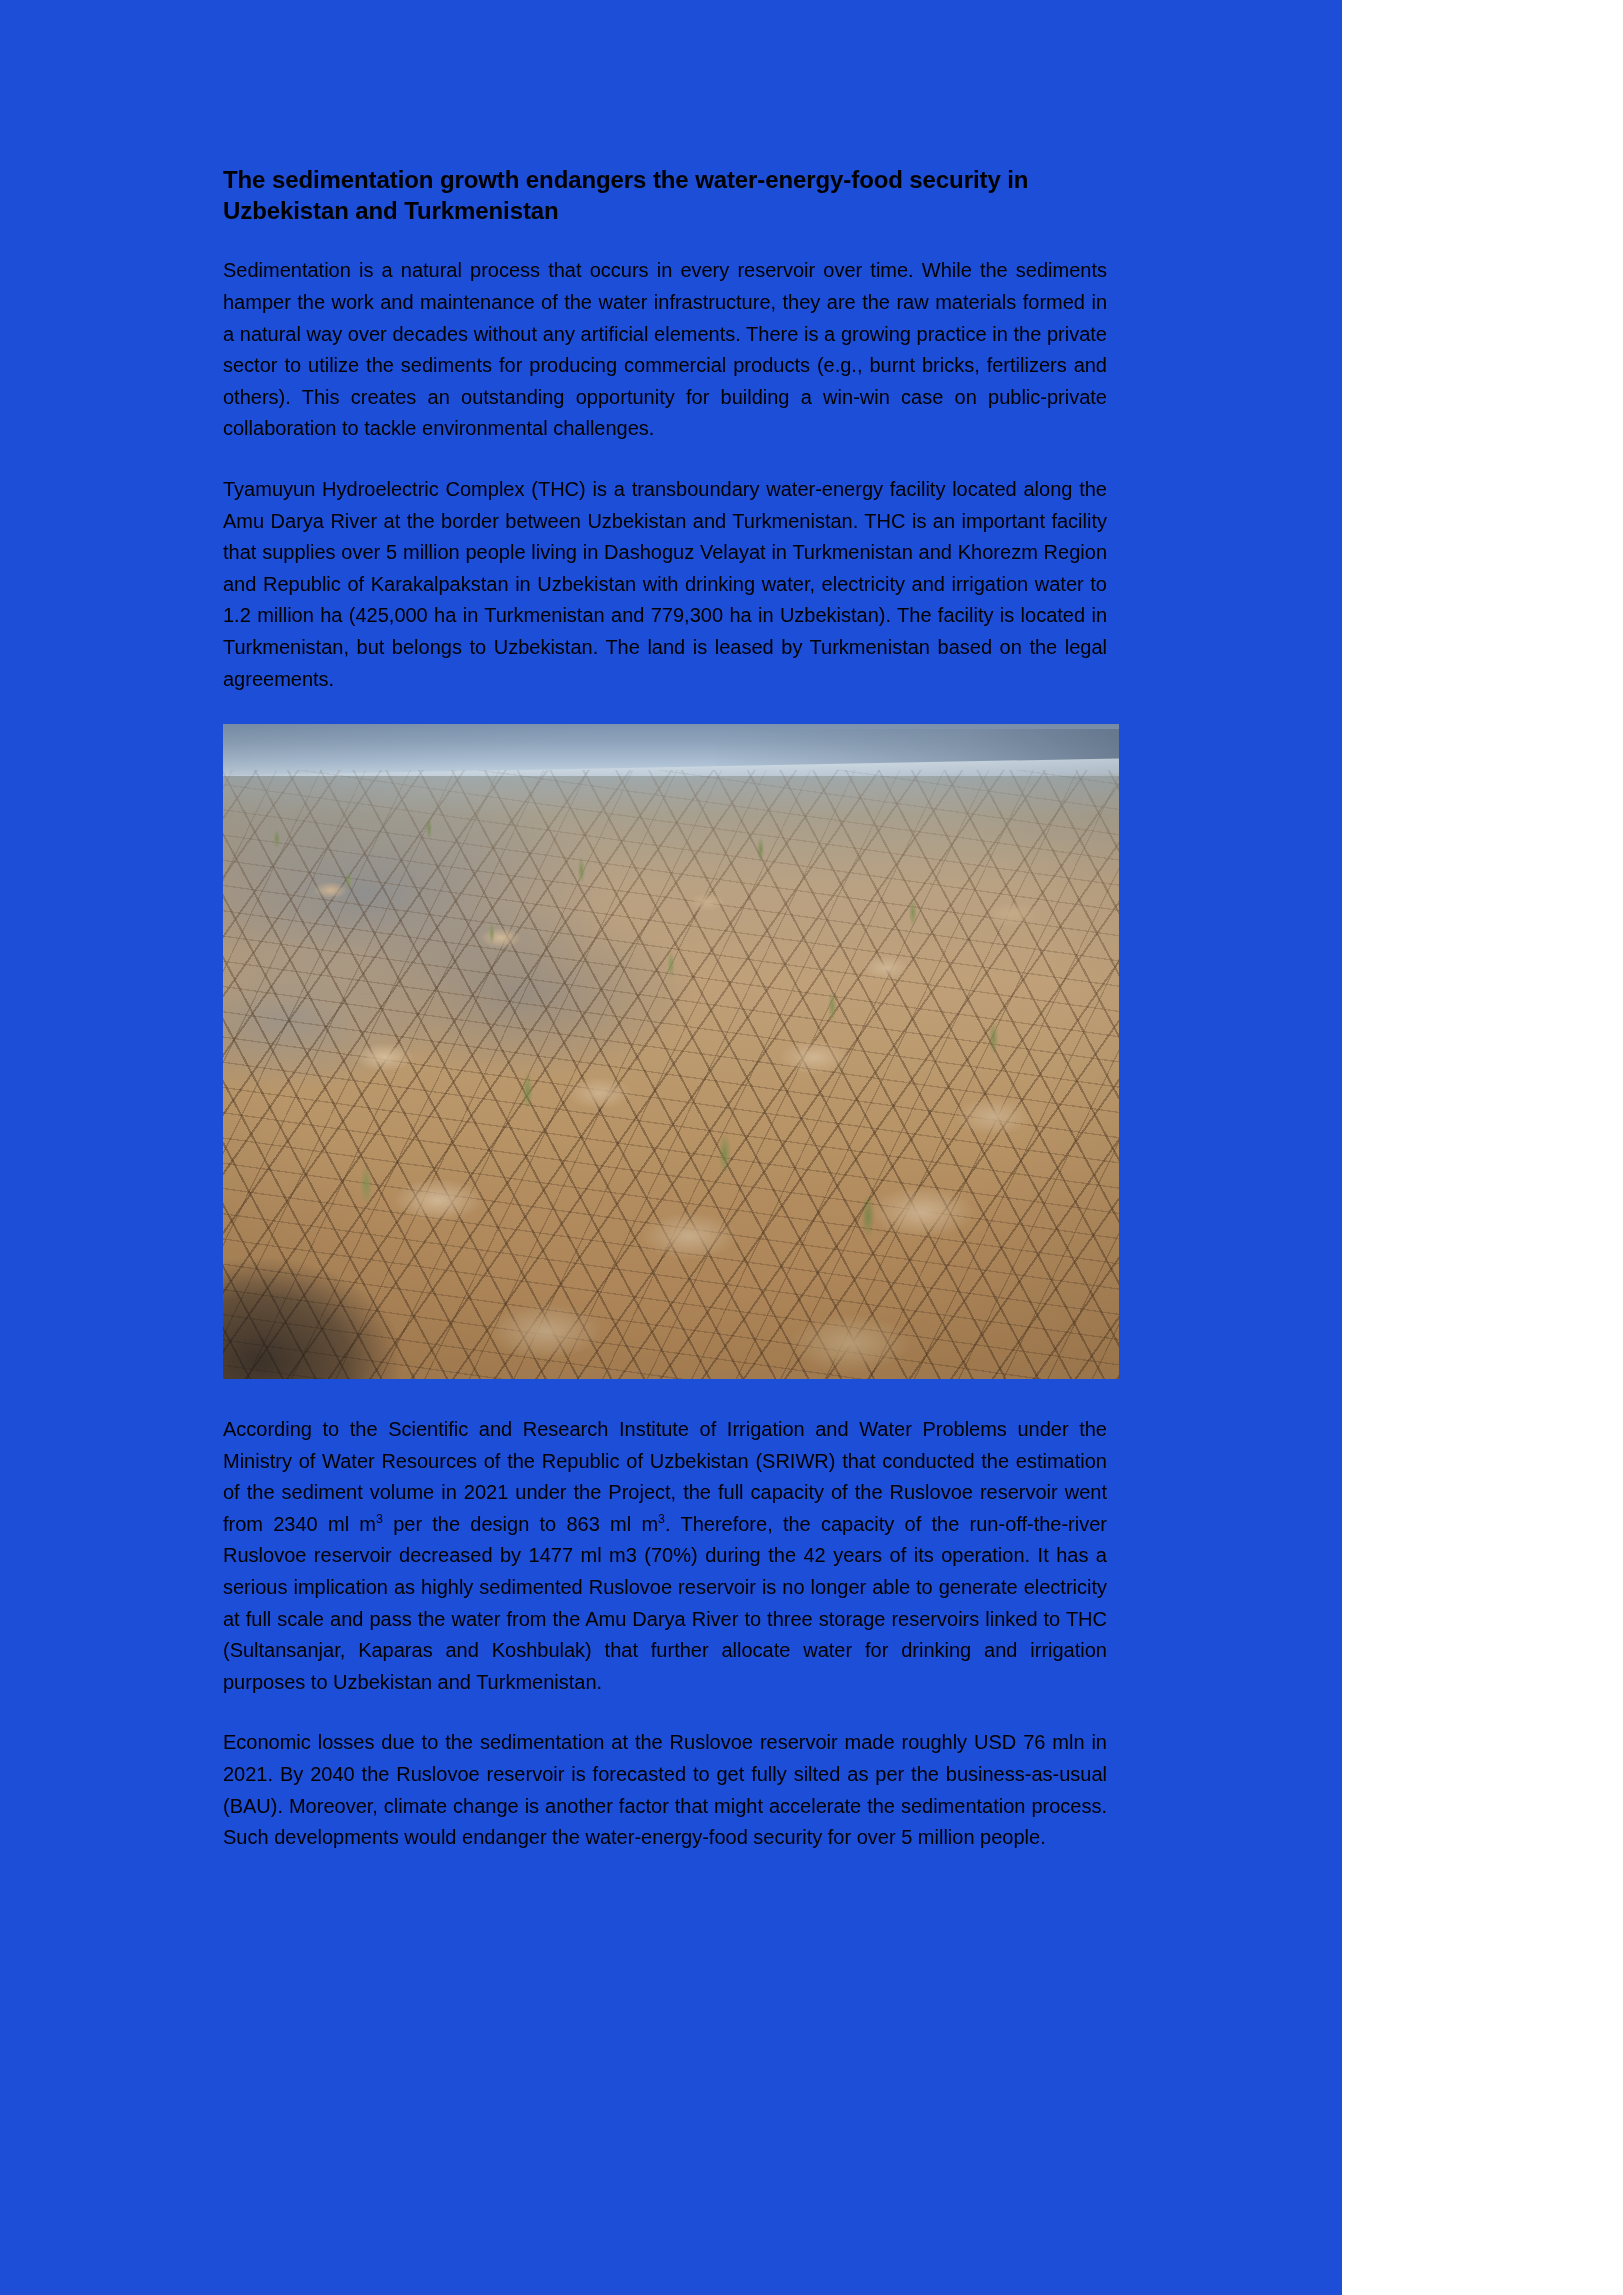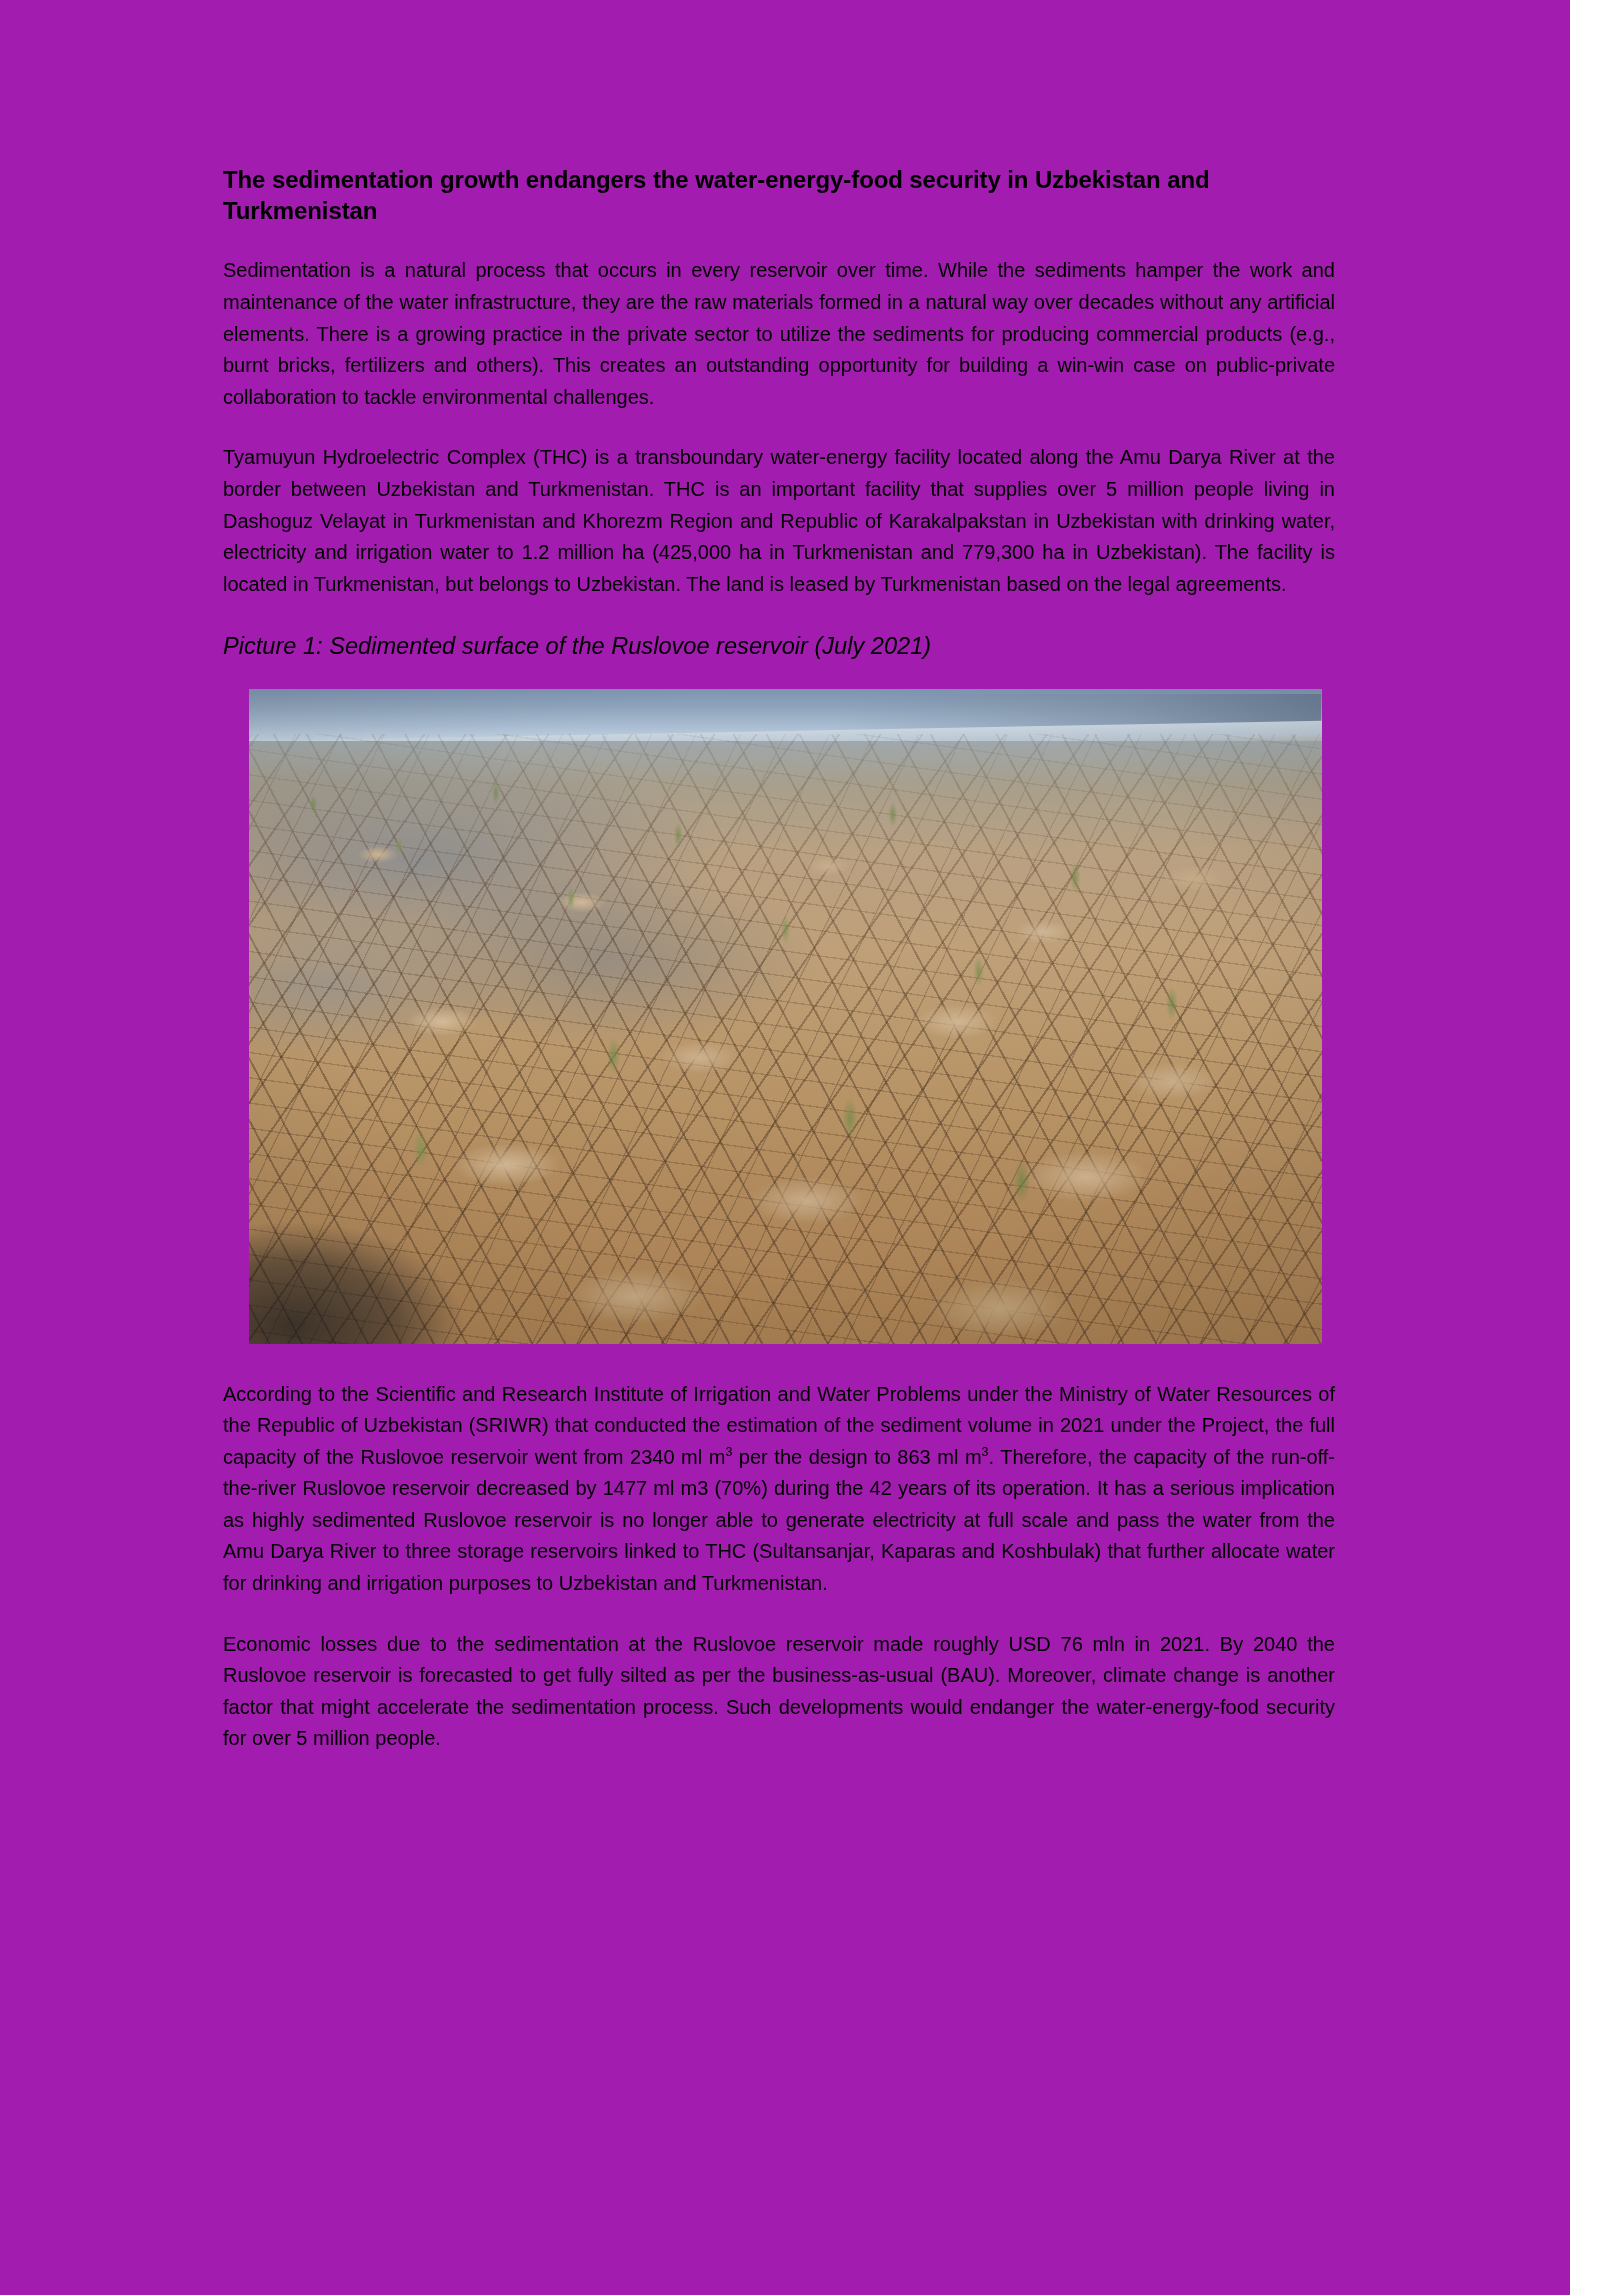--- a/index.html
+++ b/index.html
@@ -9,23 +9,23 @@
   }
   body {
     width: 1623px;
     height: 2295px;
     font-family: "Liberation Sans", sans-serif;
     color: #000000;
     -webkit-font-smoothing: antialiased;
   }
   .page {
     position: relative;
-    width: 1570px;
+    width: 1342px;
     height: 2295px;
-    background: #a21caf;
+    background: #1d4ed8;
     box-sizing: border-box;
     padding: 164px 223px 0 223px;
   }
   .doc-title {
     font-size: 24px;
     font-weight: bold;
     line-height: 1.3;
     letter-spacing: -0.1px;
     margin: 0 0 29px 0;
     text-align: left;
@@ -194,21 +194,20 @@
 
 <div class="page">
 
   <h1 class="doc-title">The sedimentation growth endangers the water-energy-food security in Uzbekistan and Turkmenistan</h1>
 
 
   <p class="body-p">Sedimentation is a natural process that occurs in every reservoir over time. While the sediments hamper the work and maintenance of the water infrastructure, they are the raw materials formed in a natural way over decades without any artificial elements. There is a growing practice in the private sector to utilize the sediments for producing commercial products (e.g., burnt bricks, fertilizers and others). This creates an outstanding opportunity for building a win-win case on public-private collaboration to tackle environmental challenges.</p>
 
   <p class="body-p">Tyamuyun Hydroelectric Complex (THC) is a transboundary water-energy facility located along the Amu Darya River at the border between Uzbekistan and Turkmenistan. THC is an important facility that supplies over 5 million people living in Dashoguz Velayat in Turkmenistan and Khorezm Region and Republic of Karakalpakstan in Uzbekistan with drinking water, electricity and irrigation water to 1.2 million ha (425,000 ha in Turkmenistan and 779,300 ha in Uzbekistan). The facility is located in Turkmenistan, but belongs to Uzbekistan. The land is leased by Turkmenistan based on the legal agreements.</p>
 
-  <p class="fig-caption">Picture 1: Sedimented surface of the Ruslovoe reservoir (July 2021)</p>
 
   <div class="figure">
     <div class="photo" aria-label="Sedimented cracked mud surface of the Ruslovoe reservoir with shallow water and sparse green reeds under a distant water horizon">
       <div class="far-water"></div>
       <div class="shore"></div>
       <div class="flat"></div>
       <div class="water-sheen"></div>
       <div class="cracks"></div>
       <div class="plates"></div>
       <div class="reeds"></div>

